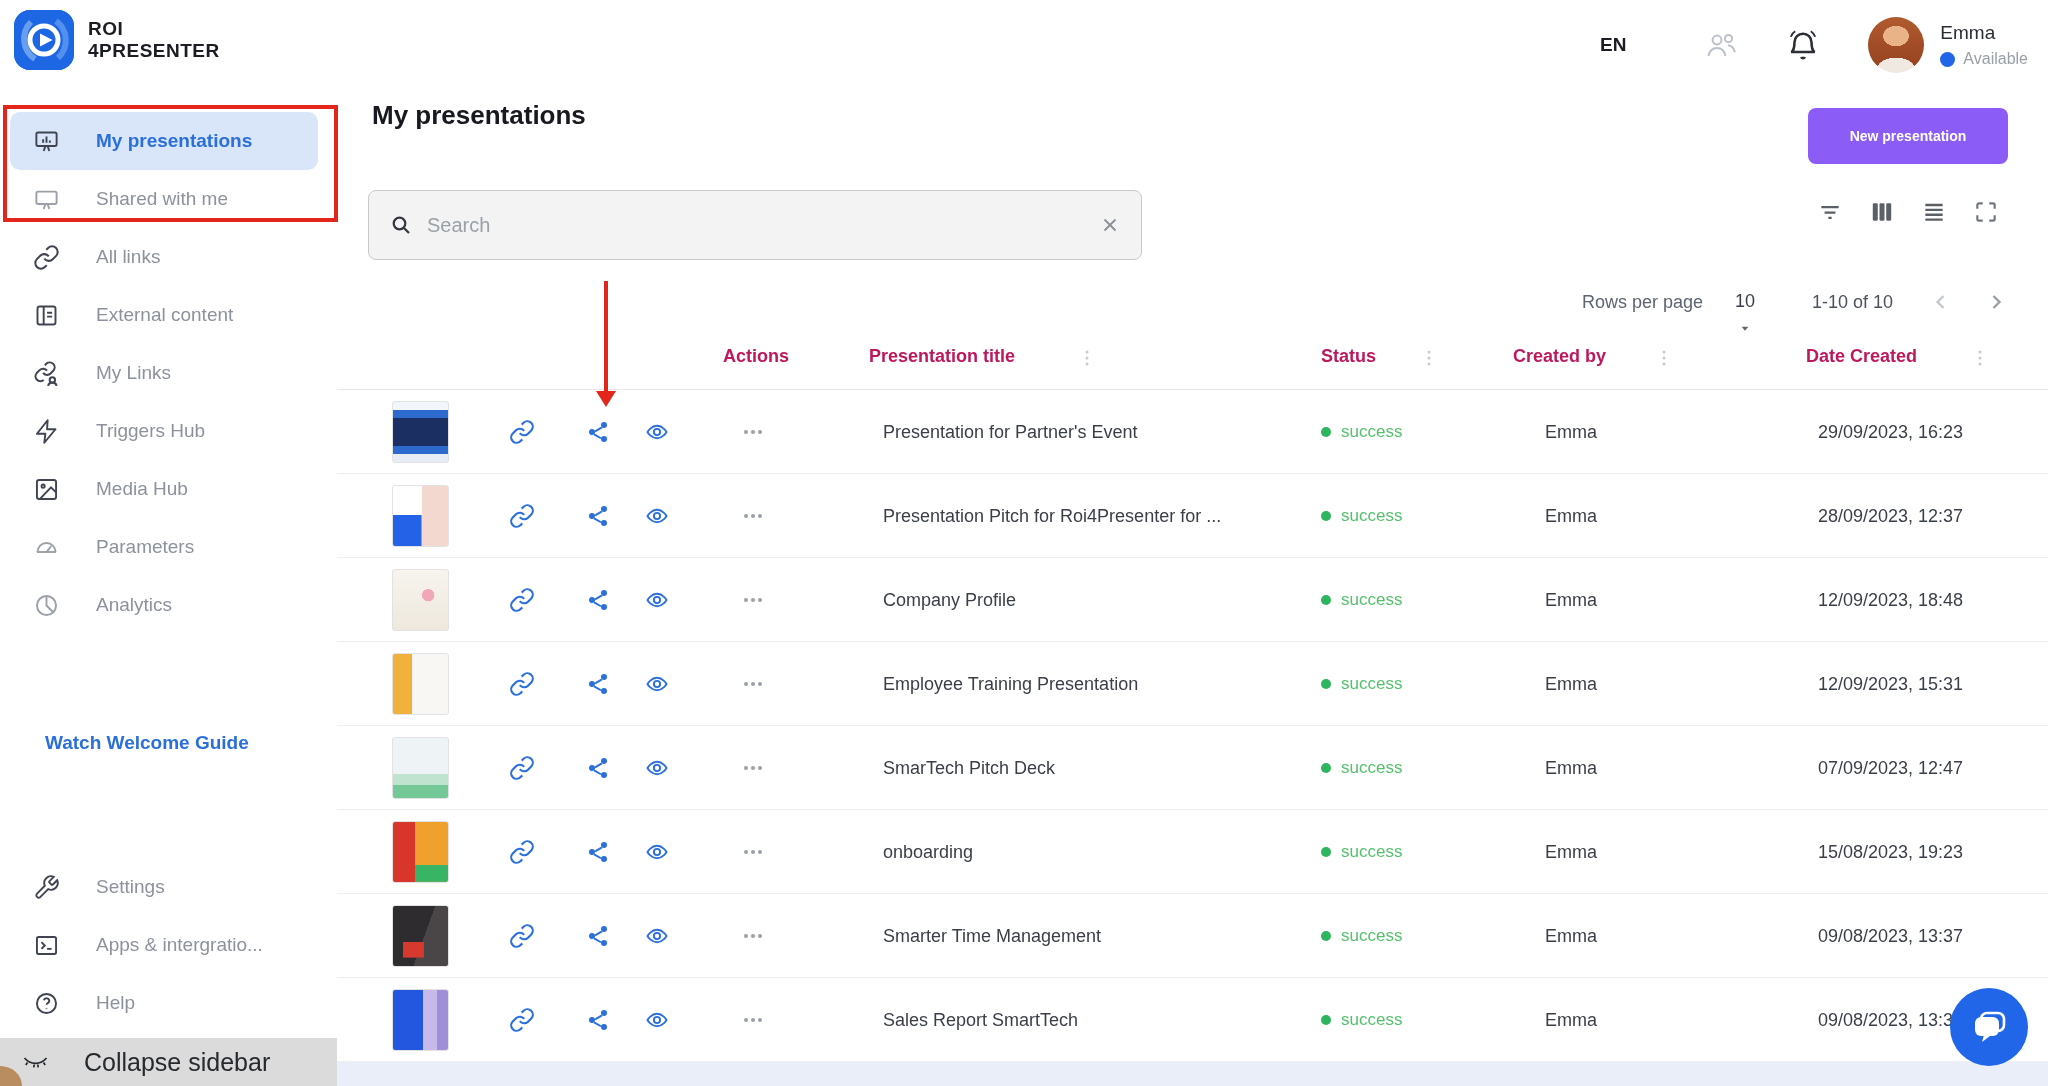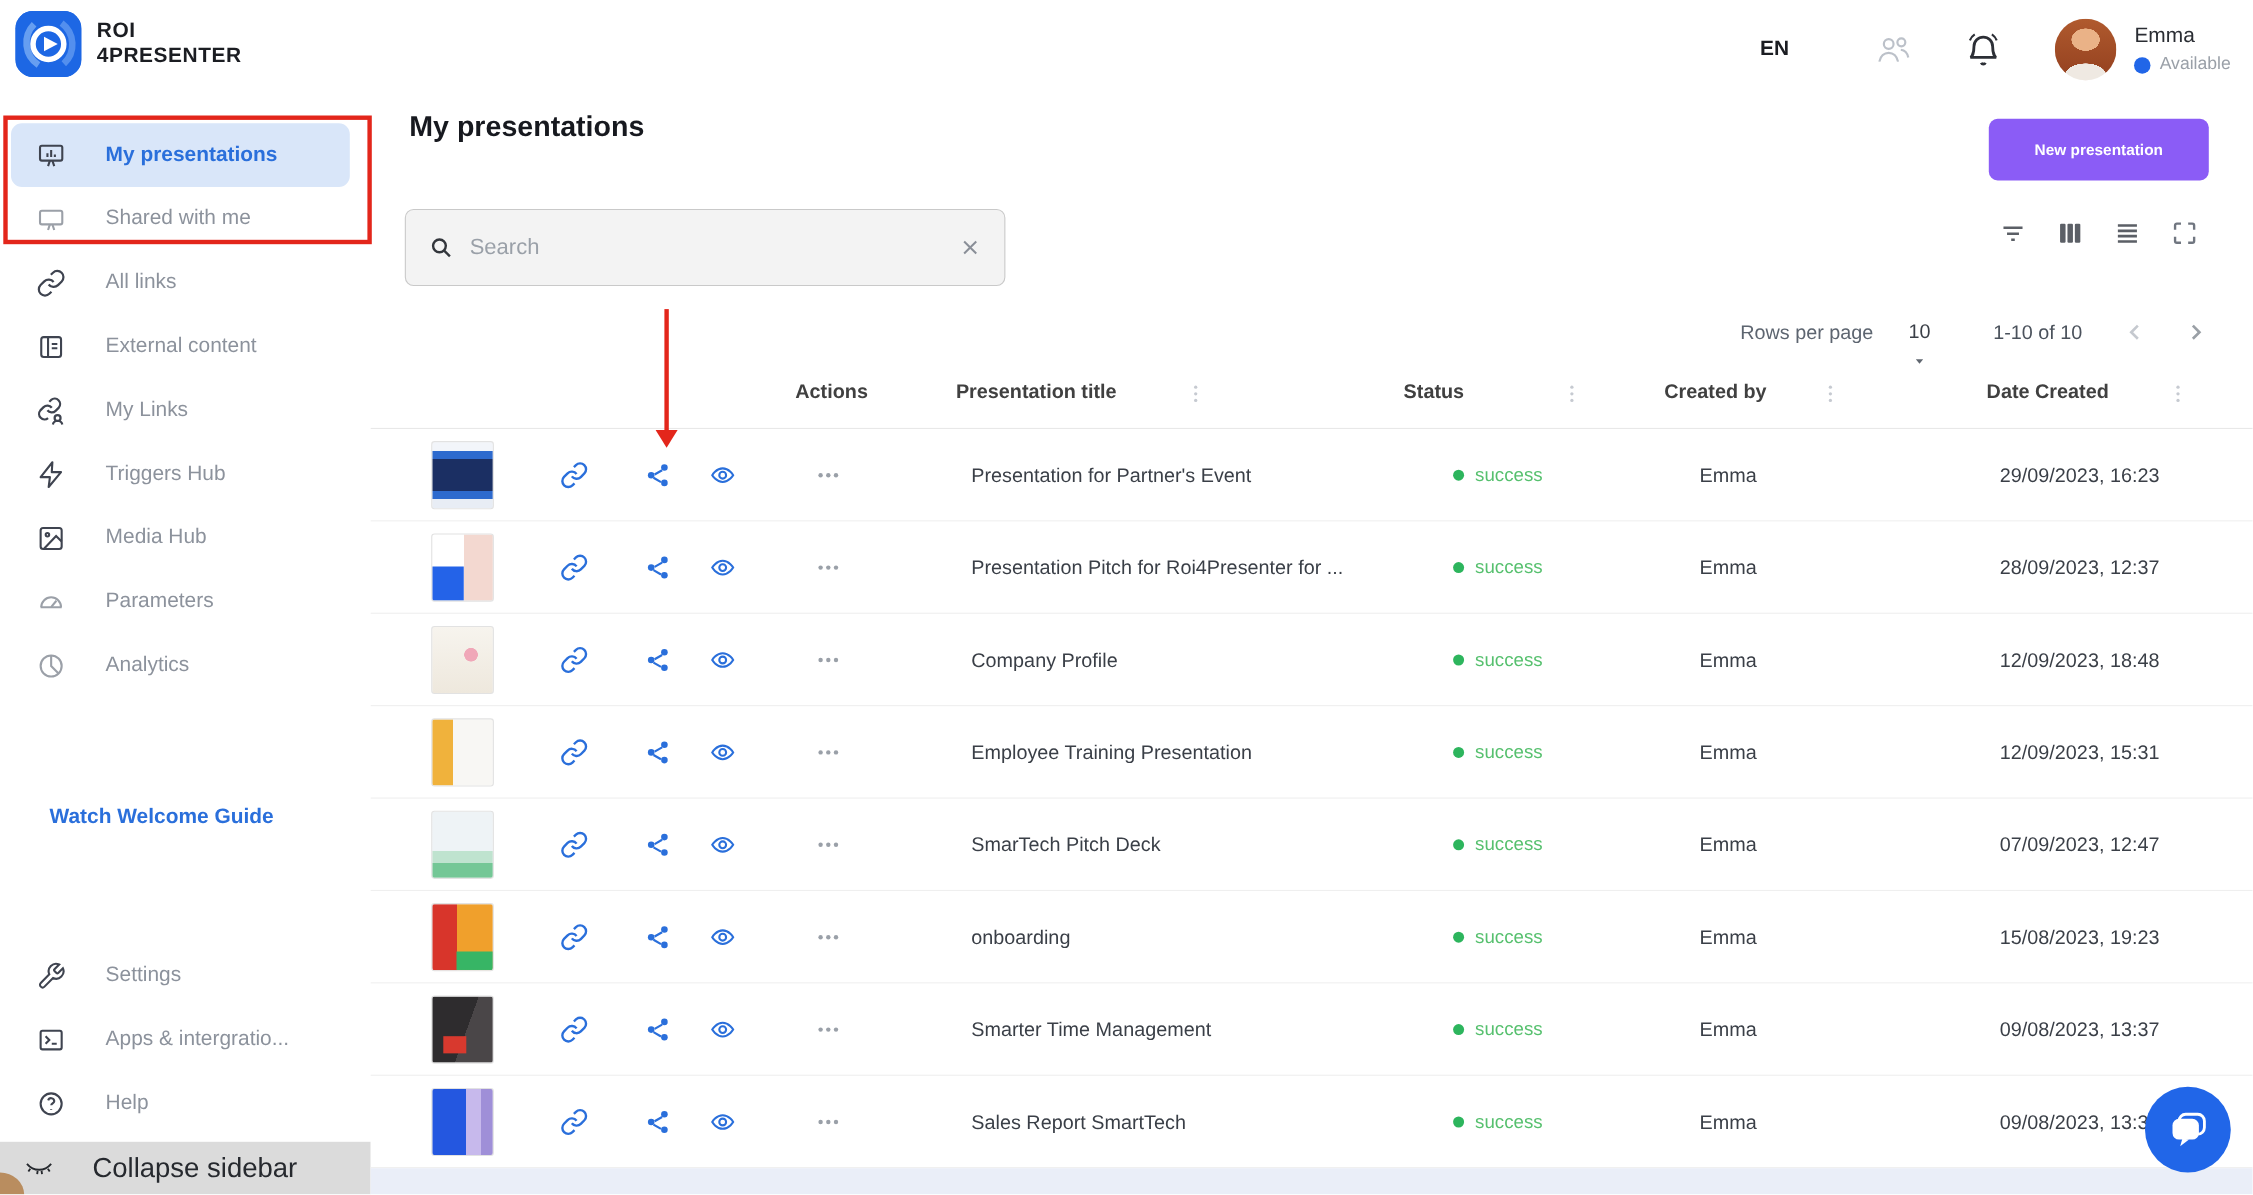--- a/index.html
+++ b/index.html
@@ -41,41 +41,41 @@
   
   .anno-box { position:absolute; left:3px; top:105px; width:335px; height:117px; border:4px solid #e3261b; z-index:30; pointer-events:none; }
   .anno-arrow { position:absolute; left:596px; top:281px; width:20px; height:128px; z-index:30; pointer-events:none; }
   .anno-arrow .shaft { position:absolute; left:8px; top:0; width:4px; height:112px; background:#e3261b; }
   .anno-arrow .head { position:absolute; left:0; top:110px; width:0; height:0; border-left:10px solid transparent; border-right:10px solid transparent; border-top:16px solid #e3261b; }
 
   
   .main { position:absolute; left:337px; top:90px; width:1711px; height:996px; background:#fff; }
   .page-title { position:absolute; left:35px; top:10px; font-size:26px; font-weight:700; color:#17191f; }
   .new-btn { position:absolute; left:1471px; top:18px; width:200px; height:56px; background:#8b5cf6; color:#fff; border:none; border-radius:8px; font-size:14px; font-weight:600; font-family:inherit; cursor:pointer; }
-  .search-box { position:absolute; left:31px; top:100px; width:546px; height:70px; background:#f3f3f3; border:1.5px solid #c9c9c9; border-radius:8px; display:flex; align-items:center; padding:0 20px; }
+  .search-box { position:absolute; left:31px; top:100px; width:774px; height:70px; background:#f3f3f3; border:1.5px solid #c9c9c9; border-radius:8px; display:flex; align-items:center; padding:0 20px; }
   .search-box input { flex:1; border:none; background:transparent; outline:none; font-size:20px; color:#3a3f47; margin-left:14px; font-family:inherit; }
   .search-box input::placeholder { color:#9aa0a8; }
   .view-tools { position:absolute; left:1479px; top:108px; display:flex; align-items:center; gap:24px; }
   .view-tools .tool { width:28px; height:28px; display:flex; align-items:center; justify-content:center; cursor:pointer; }
 
   .pager { position:absolute; left:0; top:196px; width:1711px; height:36px; }
   .pager .rpp-label { position:absolute; left:1245px; top:6px; font-size:18px; color:#5d6570; }
   .pager .rpp-select { position:absolute; left:1398px; top:5px; display:flex; align-items:center; gap:8px; cursor:pointer;flex-direction:column; }
   .pager .rpp-value { font-size:18px; color:#3a3f47; }
   .pager .range { position:absolute; left:1475px; top:6px; font-size:18px; color:#4b525c; }
   .pager .chev { position:absolute; top:2px; width:28px; height:28px; display:flex; align-items:center; justify-content:center; cursor:pointer; }
   .pager .chev.prev { left:1590px; }
   .pager .chev.next { left:1645px; }
 
   
-  .thead { position:absolute; left:0; top:240px; width:1711px; height:60px; border-bottom:1px solid #e8e8e8; font-weight:700; font-size:18px; color:#404040; }
+  .thead { position:absolute; left:0; top:240px; width:1711px; height:60px; border-bottom:1px solid #e8e8e8; font-weight:700; font-size:18px; color:#be185d; }
   .thead .hc { position:absolute; top:16px; }
   .h-actions { left:381px; width:76px; text-align:center; }
   .h-title { left:532px; }
-  .h-status { left:939px; }
+  .h-status { left:984px; }
   .h-created { left:1176px; }
   .h-date { left:1469px; }
   .hdots { position:absolute; top:14px; width:24px; height:28px; display:flex; align-items:center; justify-content:center; cursor:pointer; }
 
   .tbody { position:absolute; left:0; top:300px; width:1711px; }
   .row { position:relative; width:1711px; height:84px; border-bottom:1px solid #efefef; }
   .thumb { position:absolute; left:55px; top:11px; width:57px; height:62px; border-radius:3px; border:1px solid #e2e2e2; cursor:pointer; }
   .acell { position:absolute; top:0; height:84px; width:40px; display:flex; align-items:center; justify-content:center; cursor:pointer; }
   .a-link { left:165px; } .a-share { left:241px; } .a-eye { left:300px; } .a-menu { left:396px; }
   .c-title { position:absolute; left:534px; top:0; height:84px; display:flex; align-items:center; font-size:18px; color:#3a3f47;margin-left:12px; }

